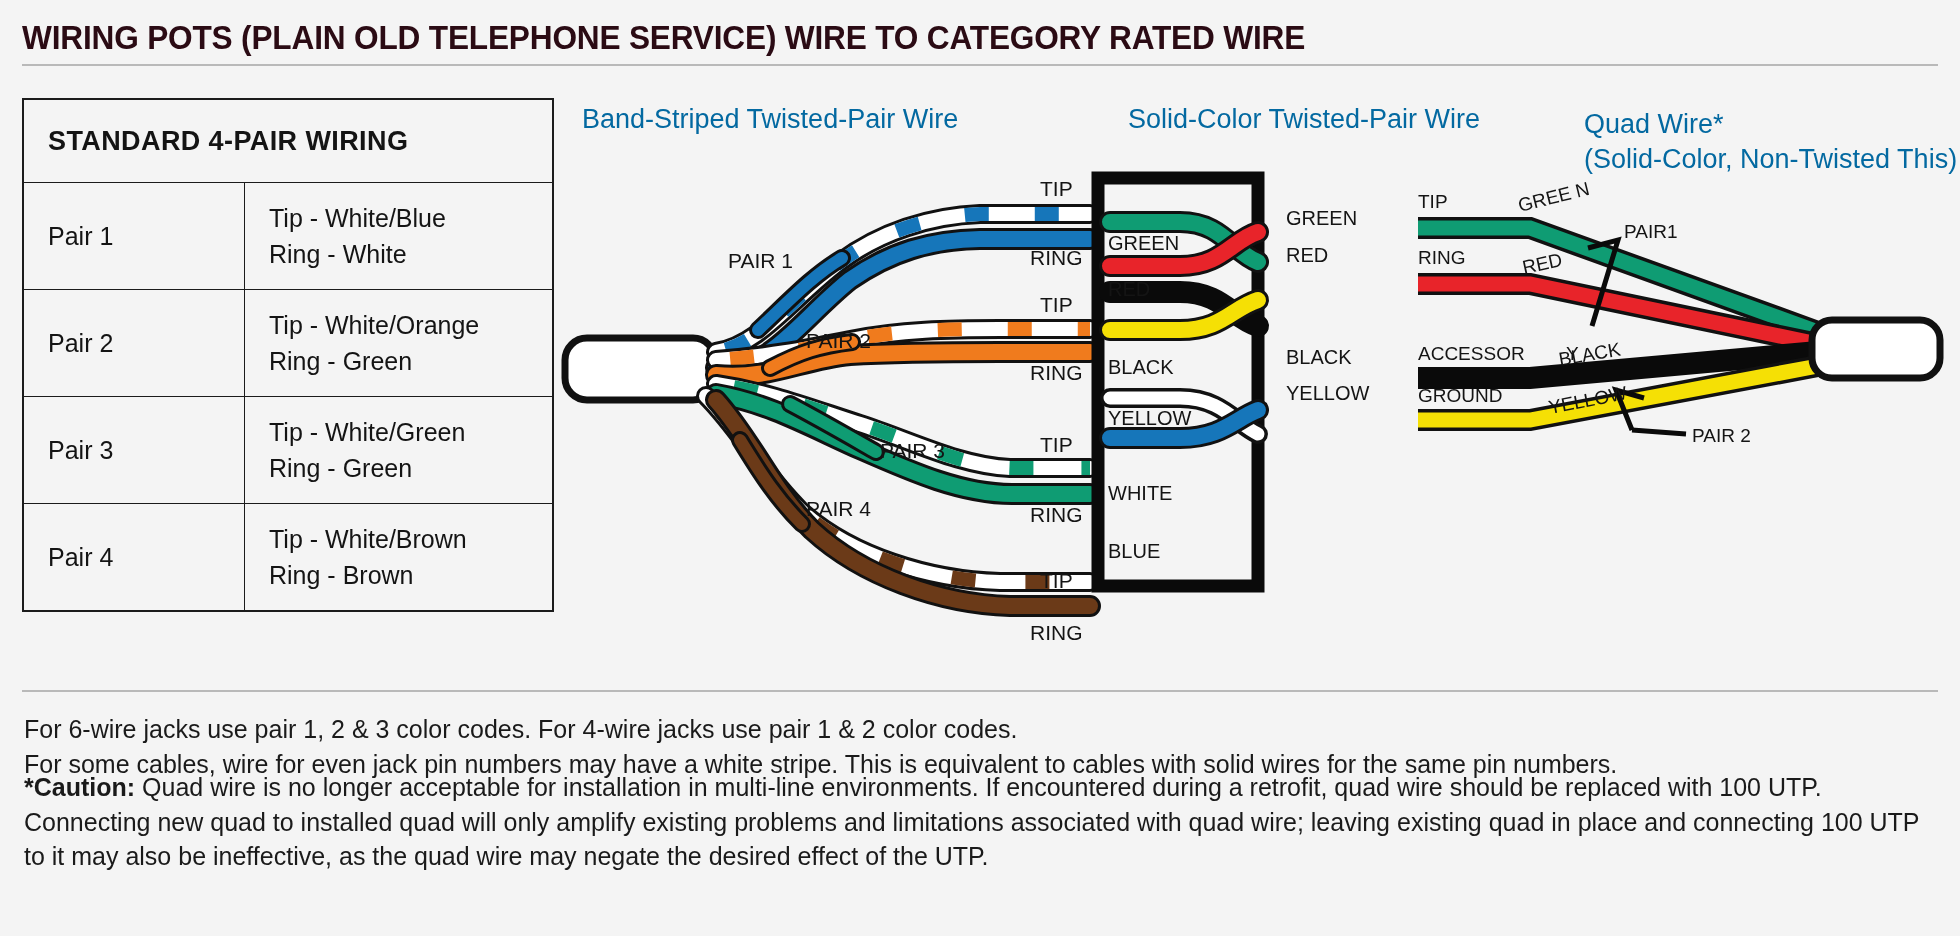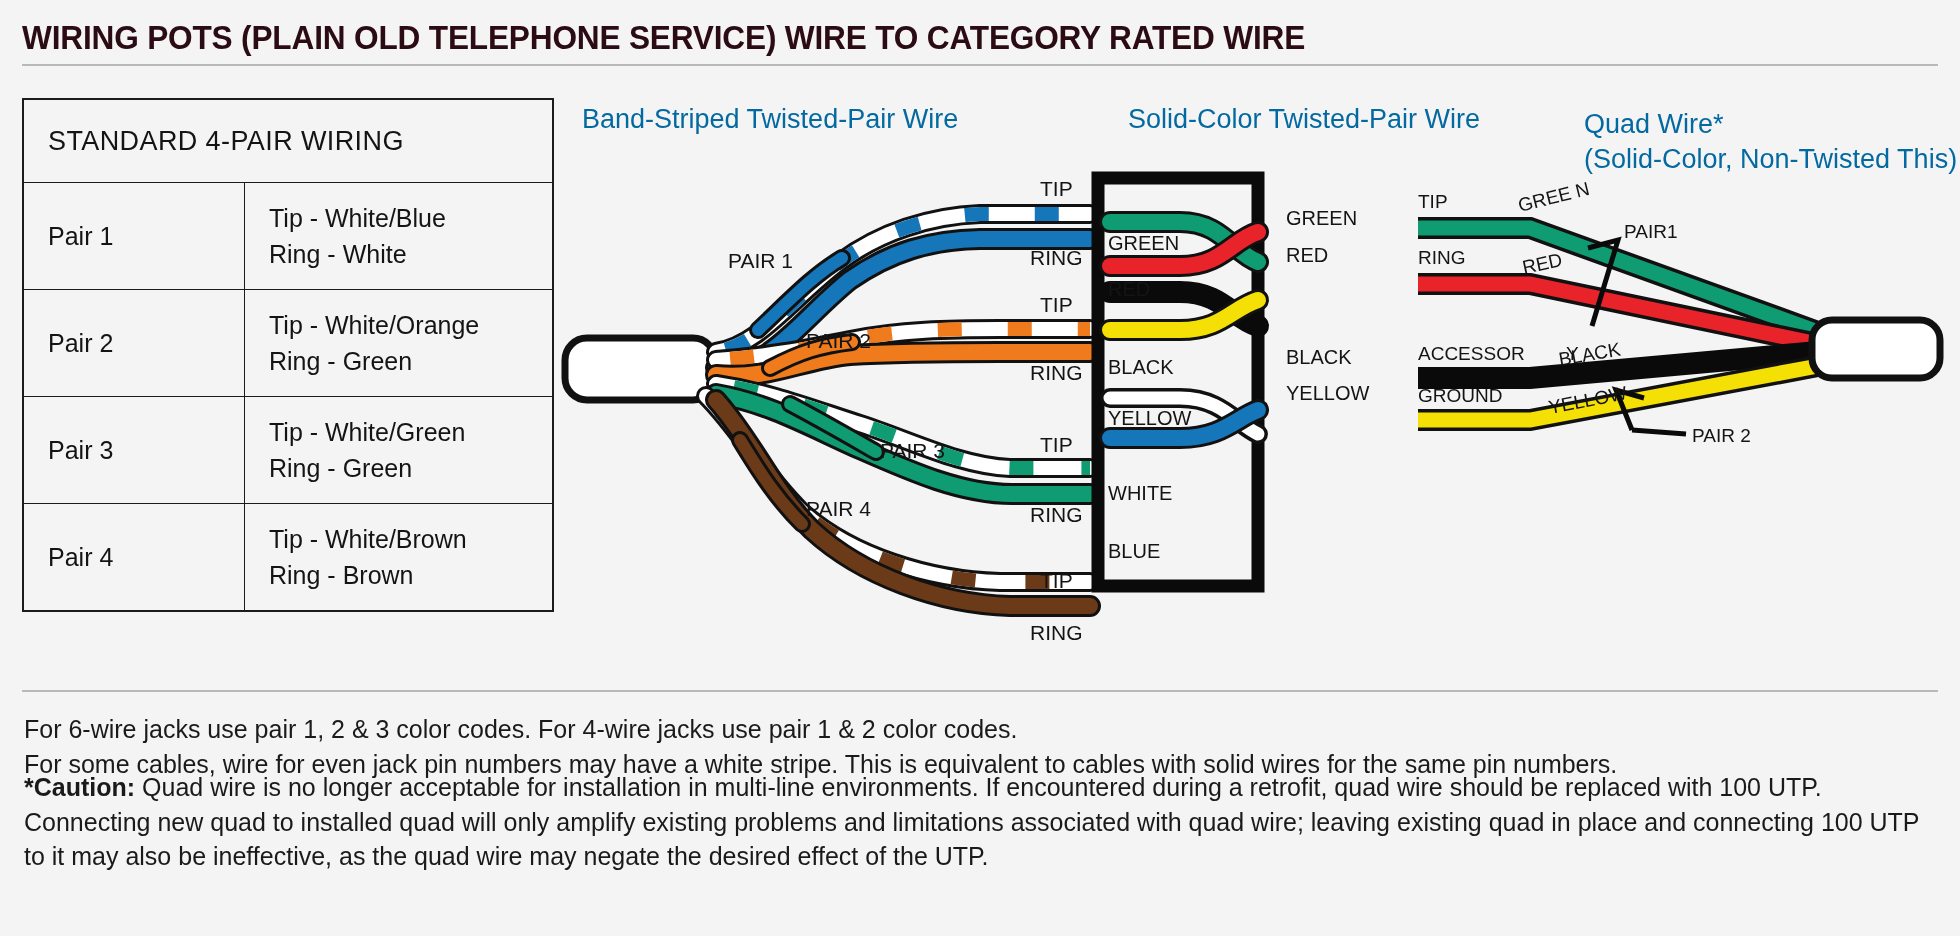--- a/index.html
+++ b/index.html
@@ -36,21 +36,21 @@
     background:#f4f4f4;
   }
   .tbl td{
     border:1.5px solid #1b1b1b;
     padding:0;
     vertical-align:middle;
     font-size:25px;
     color:#141414;
   }
   .tbl .hdr{
-    font-size:27px;font-weight:400;letter-spacing:.4px;
+    font-size:27px;font-weight:700;letter-spacing:.4px;
     padding:16px 0 16px 24px;height:50px;
   }
   .tbl .pairname{width:196px;padding:12px 0 12px 24px;height:82px;}
   .tbl .pairval{padding:12px 0 12px 24px;line-height:1.45;margin-left:24px;}
   .tbl .pairname div,.tbl .pairval div{white-space:nowrap;}
 
   
   .cap{position:absolute;font-size:27px;color:#0369a1;white-space:nowrap;line-height:1.28;}
   #cap-band{left:582px;top:102px;}
   #cap-solid{left:1092px;top:102px;margin-left:36px;}

